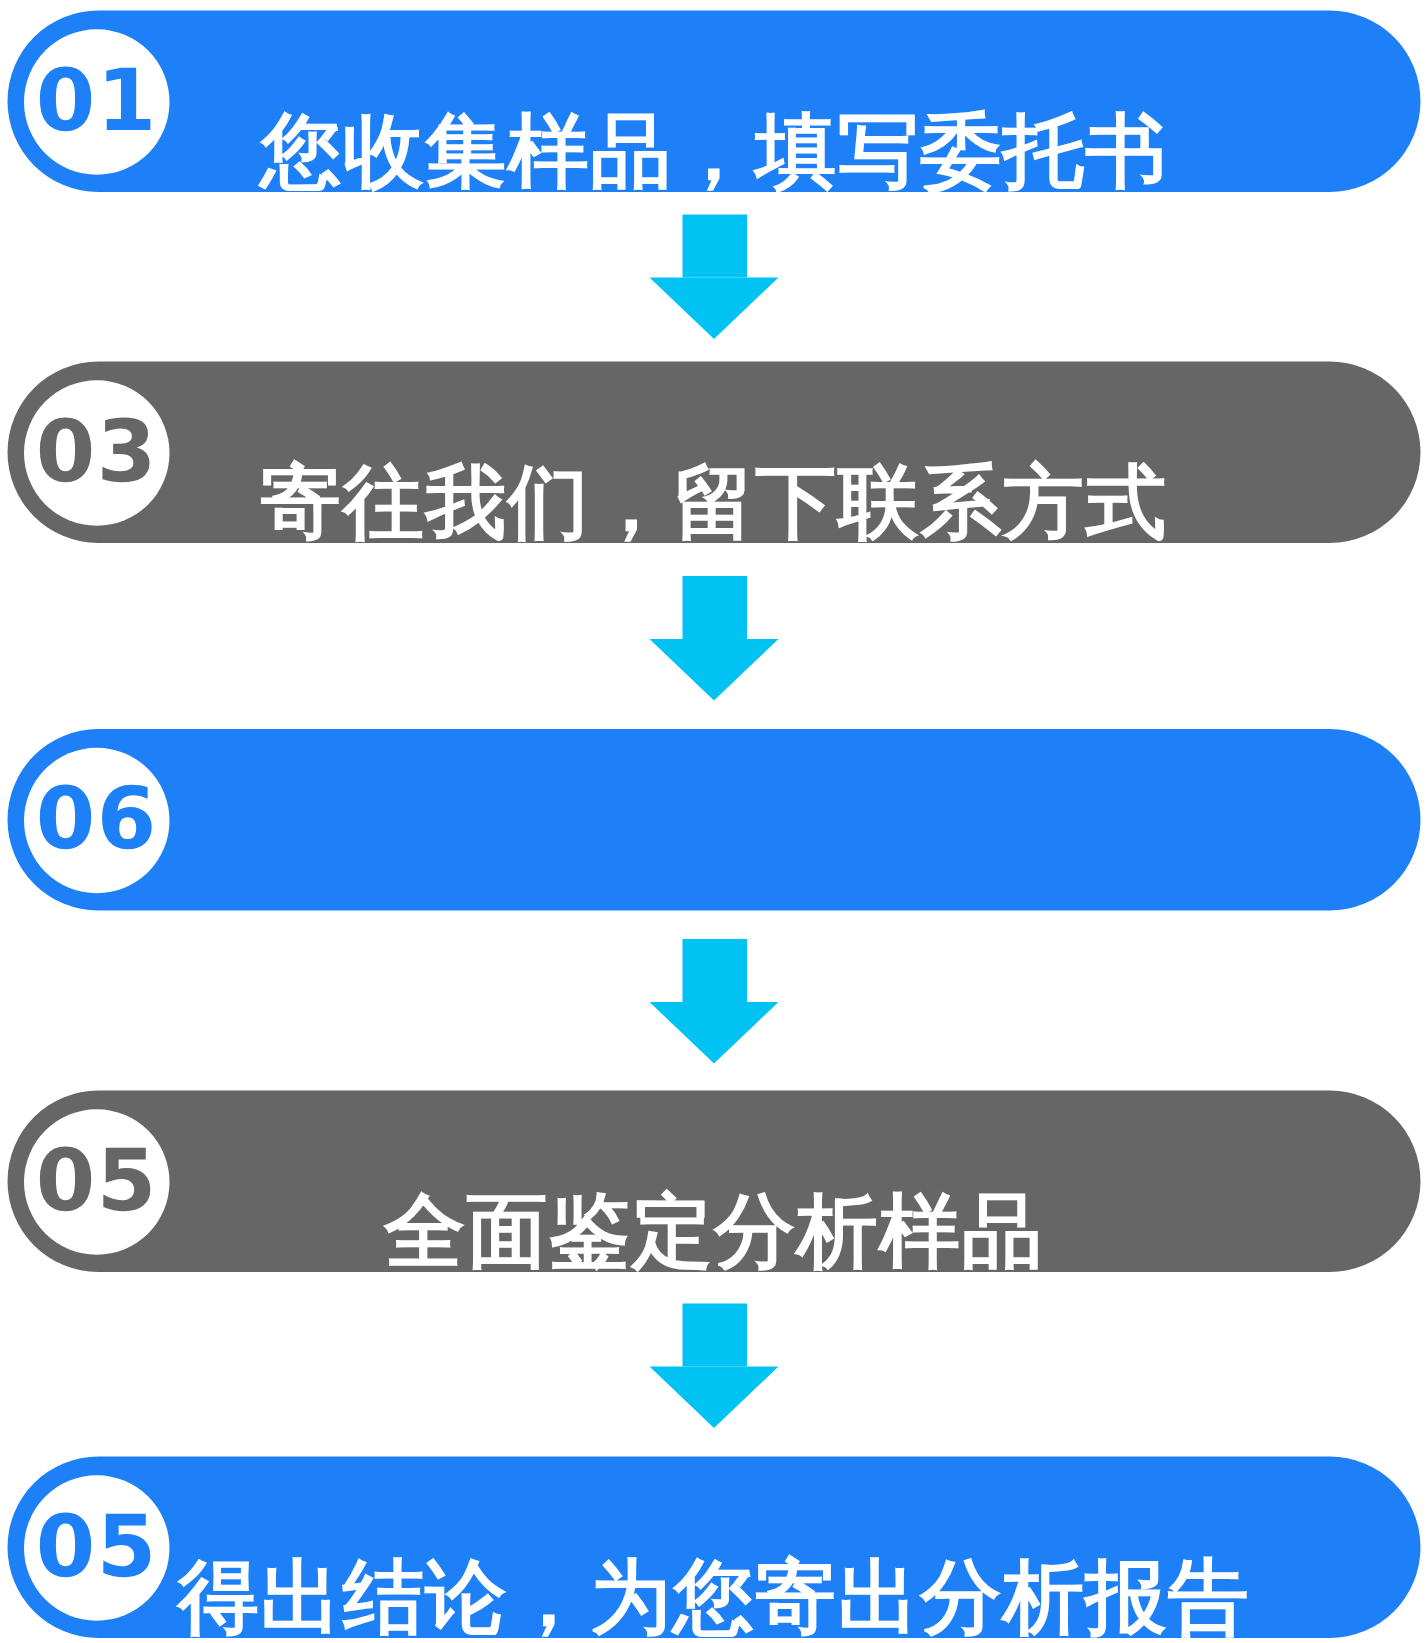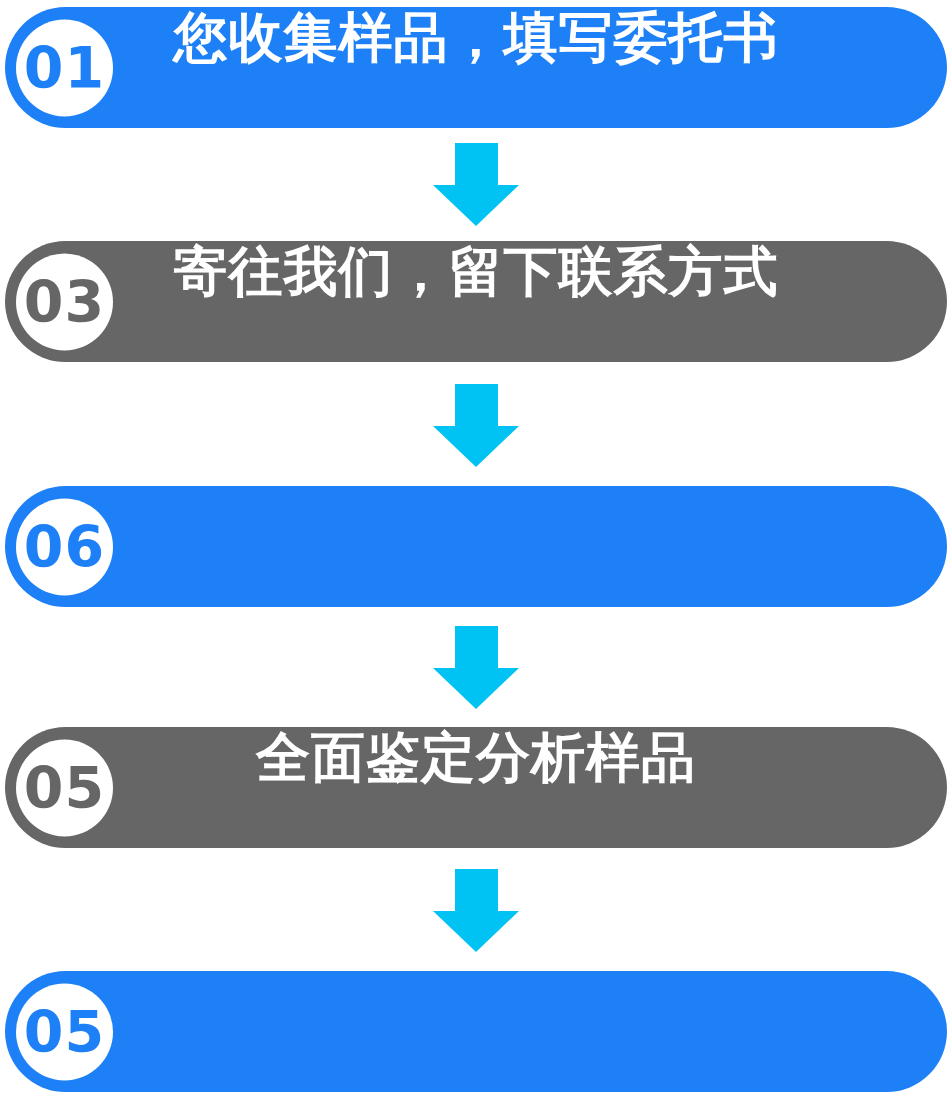--- a/index.html
+++ b/index.html
@@ -15,21 +15,21 @@
     background: #ffffff;
     overflow: hidden;
   }
   .pill {
     position: absolute;
     left: 5px;
     width: 942px;
     height: 121px;
     border-radius: 62px;
     display: flex;
-    align-items: flex-start;
+    align-items: flex-end;
     justify-content: center;
   }
   .pill.blue { background: var(--step-blue); }
   .pill.gray { background: var(--step-gray); }
   .badge {
     position: absolute;
     left: 11px;
     top: 50%;
     transform: translateY(-50%);
     width: 97px;
@@ -113,15 +113,16 @@
     <span class="label">全面鉴定分析样品</span>
   </section>
 
   <div class="arrow" style="top:869px">
     <div class="shaft"></div>
     <div class="head"></div>
   </div>
 
   <section class="pill blue" style="top:971px">
     <span class="badge">05</span>
+    <span class="label">得出结论，为您寄出分析报告</span>
   </section>
 
 </div>
 
 </body></html>

